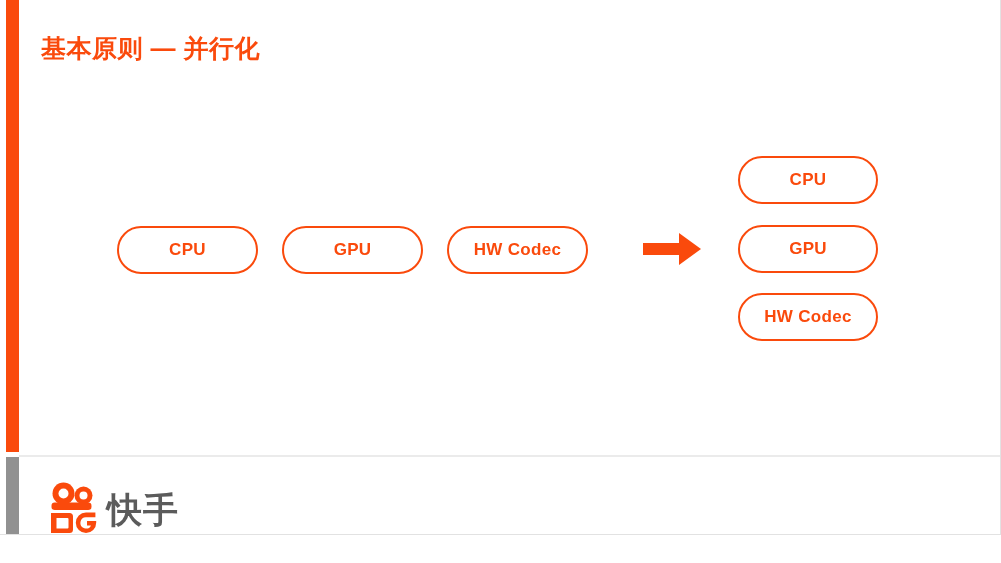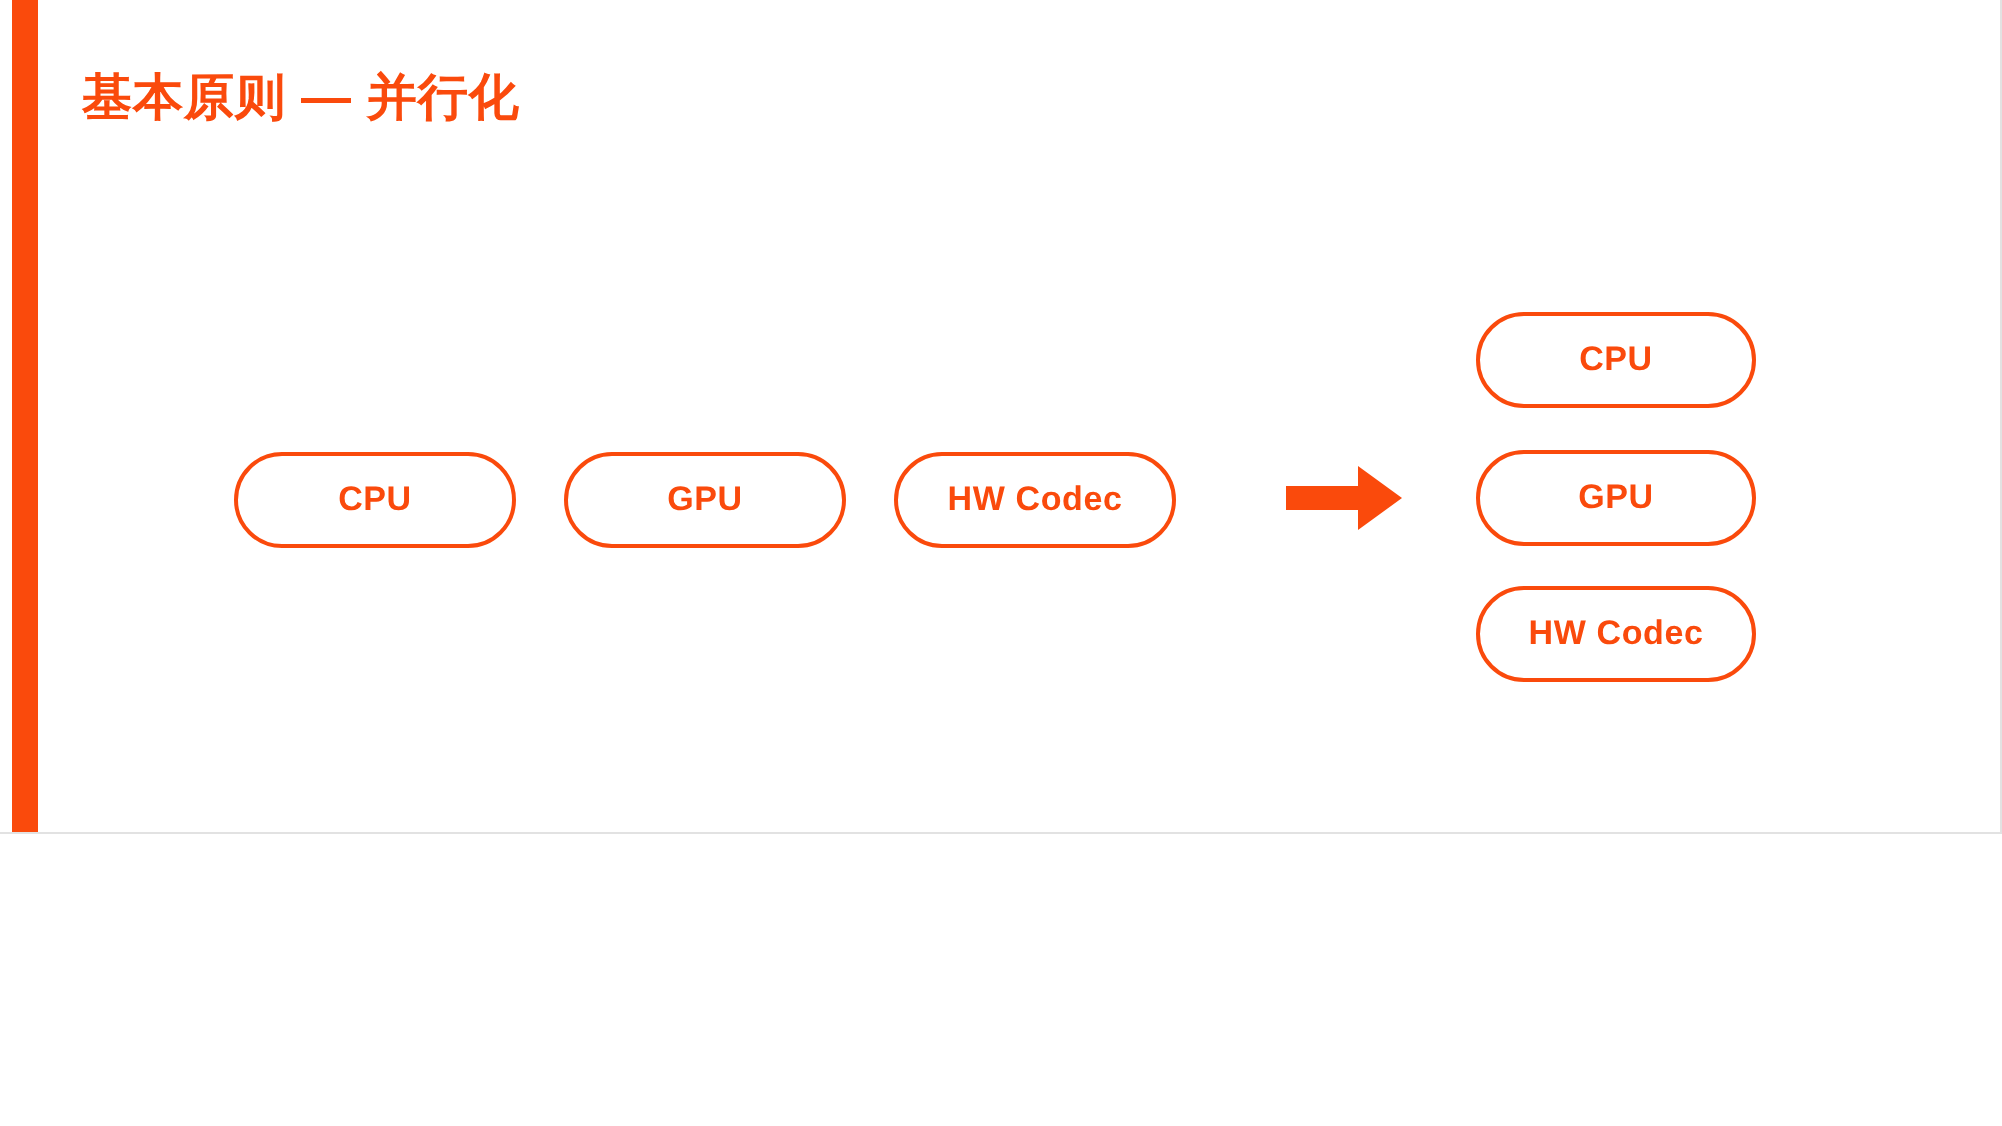--- a/index.html
+++ b/index.html
@@ -7,21 +7,21 @@
     padding: 0;
     background: #ffffff;
   }
   body {
     font-family: "Liberation Sans", "DejaVu Sans", sans-serif;
   }
 
   #slide {
     position: relative;
     width: 1001px;
-    height: 417px;
+    height: 535px;
     background: #ffffff;
     overflow: hidden;
     box-sizing: border-box;
     border-right: 1px solid #e2e2e2;
     border-bottom: 1px solid #e2e2e2;
   }
 
   
   .side-bar-orange {
     position: absolute;
@@ -163,14 +163,29 @@
       <span>GPU</span>
     </div>
     <div class="pill pill-r3">
       <span>HW Codec</span>
     </div>
 
   </div>
 
   <div class="footer-divider"></div>
 
+  <div class="logo">
+    <svg class="logo-mark" viewBox="0 0 50 52">
+      <g fill="#fa4a0c">
+        <circle cx="15.5" cy="11.5" r="11"></circle>
+        <circle cx="35.5" cy="13.5" r="9"></circle>
+        <circle cx="15.5" cy="11.5" r="5" fill="#ffffff"></circle>
+        <circle cx="35.5" cy="13.5" r="4" fill="#ffffff"></circle>
+        <rect x="3.5" y="20.5" width="40" height="7.5" rx="3.2"></rect>
+        <path d="M3 31 h18.5 a3.5 3.5 0 0 1 3.5 3.5 v13 a3.5 3.5 0 0 1 -3.5 3.5 h-18.5 Z"></path>
+        <path d="M8.5 36 h11 a1 1 0 0 1 1 1 v8.5 a1 1 0 0 1 -1 1 h-11 Z" fill="#ffffff"></path>
+        <path d="M38 30.5 a10.2 10.2 0 1 0 0 20.4 a10.2 10.2 0 0 0 10.2 -10.2 v-1.6 h-9.2 v4.3 h4 a5.6 5.6 0 1 1 -5 -8.1 h9.4 v-4.8 Z"></path>
+      </g>
+    </svg>
+    <div class="logo-text">快手</div>
+  </div>
 
 </div>
 
 </body></html>

